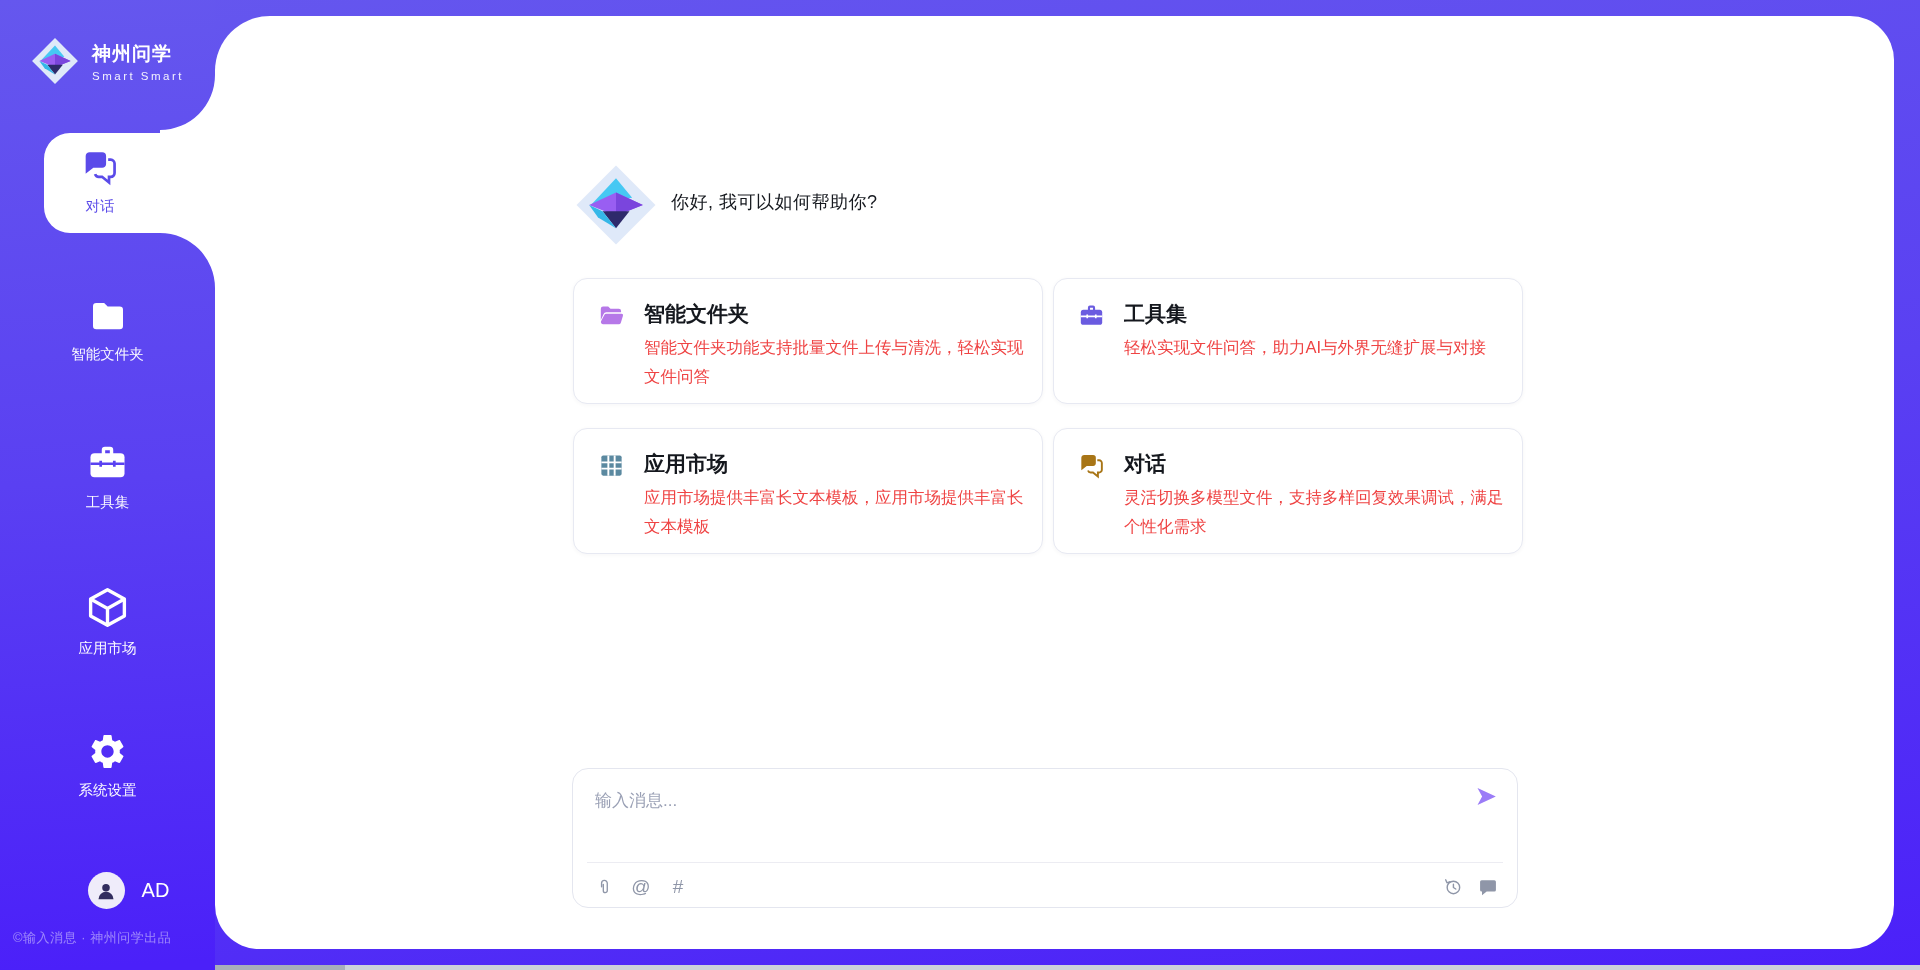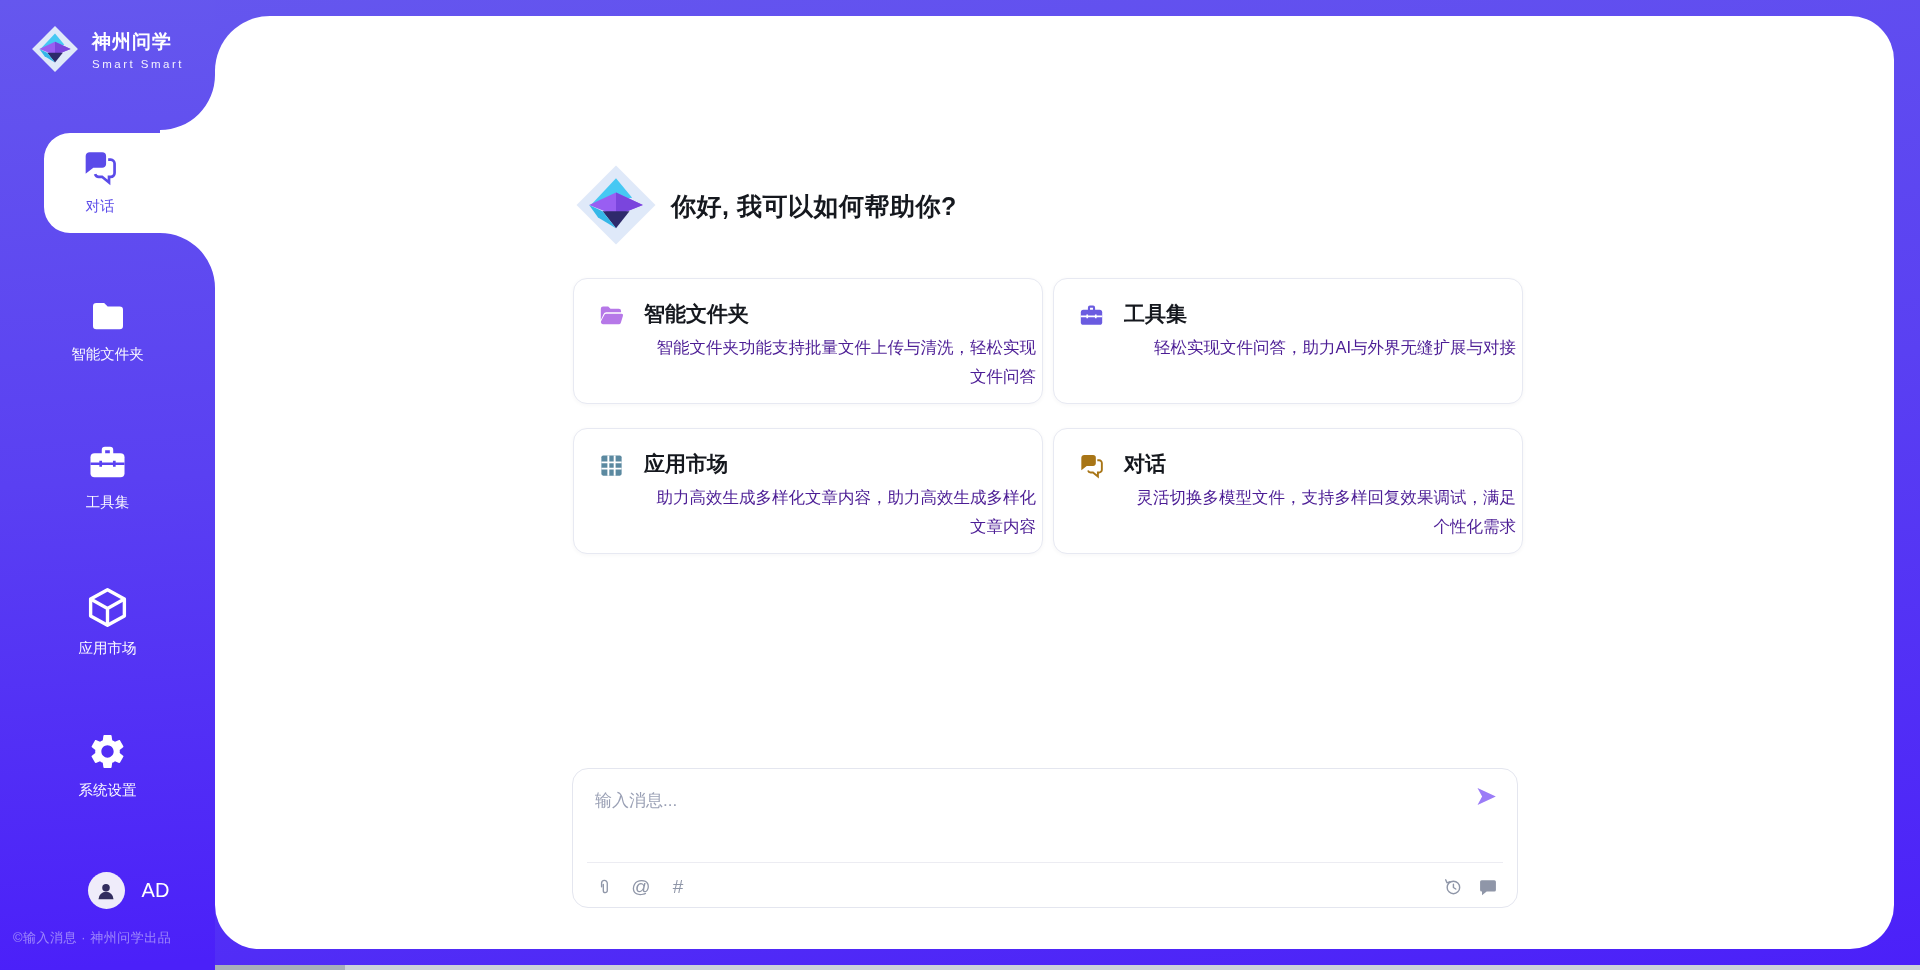--- a/index.html
+++ b/index.html
@@ -14,44 +14,44 @@
   
   .panel {
     position:absolute; left:215px; top:16px; width:1679px; height:933px;
     background:#ffffff; border-radius:55px 44px 44px 44px;
   }
 
   
   .side-shape { position:absolute; left:0; top:0; z-index:2; }
   .side-ui { position:absolute; z-index:3; }
 
-  .logo-row { left:30px; top:24px; display:flex; align-items:center; gap:12px; }
+  .logo-row { left:30px; top:36px; display:flex; align-items:center; gap:12px; }
   .logo-name { color:#fff; font-size:19px; font-weight:bold; letter-spacing:1px; }
   .logo-tagline { color:rgba(255,255,255,.92); font-size:11.5px; letter-spacing:2.5px; margin-top:3px; }
 
   .nav-item { left:0; width:215px; display:flex; flex-direction:column; align-items:center; cursor:pointer; }
   .nav-item .lbl { color:rgba(255,255,255,.97); font-size:14.5px; margin-top:9px; }
   .tab-icon { left:81px; top:148px; width:38px; height:38px; color:#5b4be9; }
   .tab-label { left:44px; top:197px; width:112px; text-align:center; color:#5b4be9; font-size:14.5px; }
 
   .user-row { left:0; top:872px; width:257px; display:flex; align-items:center; justify-content:center; gap:17px; cursor:pointer; }
   .avatar { width:37px; height:37px; border-radius:50%; background:#efecfa; display:flex; align-items:center; justify-content:center; }
   .user-name { color:#fff; font-size:20px; }
   .side-footer { left:13px; top:929px; font-size:13px; color:rgba(255,255,255,.45); letter-spacing:.5px; }
 
   
   .greet-logo { left:358px; top:146px; width:86px; height:86px; }
-  .greet-text { left:456px; top:174px; font-size:25px; font-weight:bold; color:#15181e; letter-spacing:.5px; }
+  .greet-text { left:456px; top:174px; font-size:18px; font-weight:normal; color:#15181e; letter-spacing:.5px; }
 
   
   .card { width:470px; height:126px; background:#fff; border:1px solid #e7e9f2; border-radius:14px;
           box-shadow:0 1px 4px rgba(25,30,60,.04); cursor:pointer; }
   .card-icon { position:absolute; left:24px; top:23px; width:27px; height:27px; }
   .card-title { position:absolute; left:70px; top:21px; font-size:21px; font-weight:bold; color:#15181e; }
-  .card-desc { position:absolute; left:70px; top:54px; width:392px; font-size:16.5px; line-height:29px; color:#4c1d95;text-align:right; }
+  .card-desc { position:absolute; left:70px; top:54px; width:392px; font-size:16.5px; line-height:29px; color:#ef4444; }
 
   
   .model-pill { left:352px; top:697px; height:44px; border-radius:22px; background:#f6f6fa;
                 display:inline-flex; align-items:center; padding:0 16px 0 13px; gap:11px; cursor:pointer; }
   .model-name { font-size:17.5px; color:#2b2f3a; }
 
   
   .composer { left:357px; top:752px; width:946px; height:140px; background:#fff;
               border:1.5px solid #e4e6ef; border-radius:16px; }
   .composer-ph { position:absolute; left:22px; top:20px; font-size:17px; color:#9aa0b5; cursor:text; }
@@ -111,21 +111,21 @@
     <div class="card-title">工具集</div>
     <div class="card-desc">轻松实现文件问答，助力AI与外界无缝扩展与对接</div>
   </div>
 
   <div class="abs card" style="left:358px;top:412px">
     <svg class="card-icon" viewBox="0 0 24 24" style="color: rgb(91, 137, 160);">
       <rect x="3" y="3" width="18" height="18" rx="1.6" fill="currentColor"></rect>
       <path d="M3 9.2 h18 M3 14.8 h18 M9.2 3 v18 M14.8 3 v18" stroke="#fff" stroke-width="1.7" fill="none"></path>
     </svg>
     <div class="card-title">应用市场</div>
-    <div class="card-desc">助力高效生成多样化文章内容，助力高效生成多样化文章内容</div>
+    <div class="card-desc">应用市场提供丰富长文本模板，应用市场提供丰富长文本模板</div>
   </div>
 
   <div class="abs card" style="left:838px;top:412px">
     <svg class="card-icon" viewBox="0 0 24 24" style="color: rgb(168, 117, 22);">
         <use href="#sym-chat"></use>
       </svg>
     <div class="card-title">对话</div>
     <div class="card-desc">灵活切换多模型文件，支持多样回复效果调试，满足个性化需求</div>
   </div>
 

